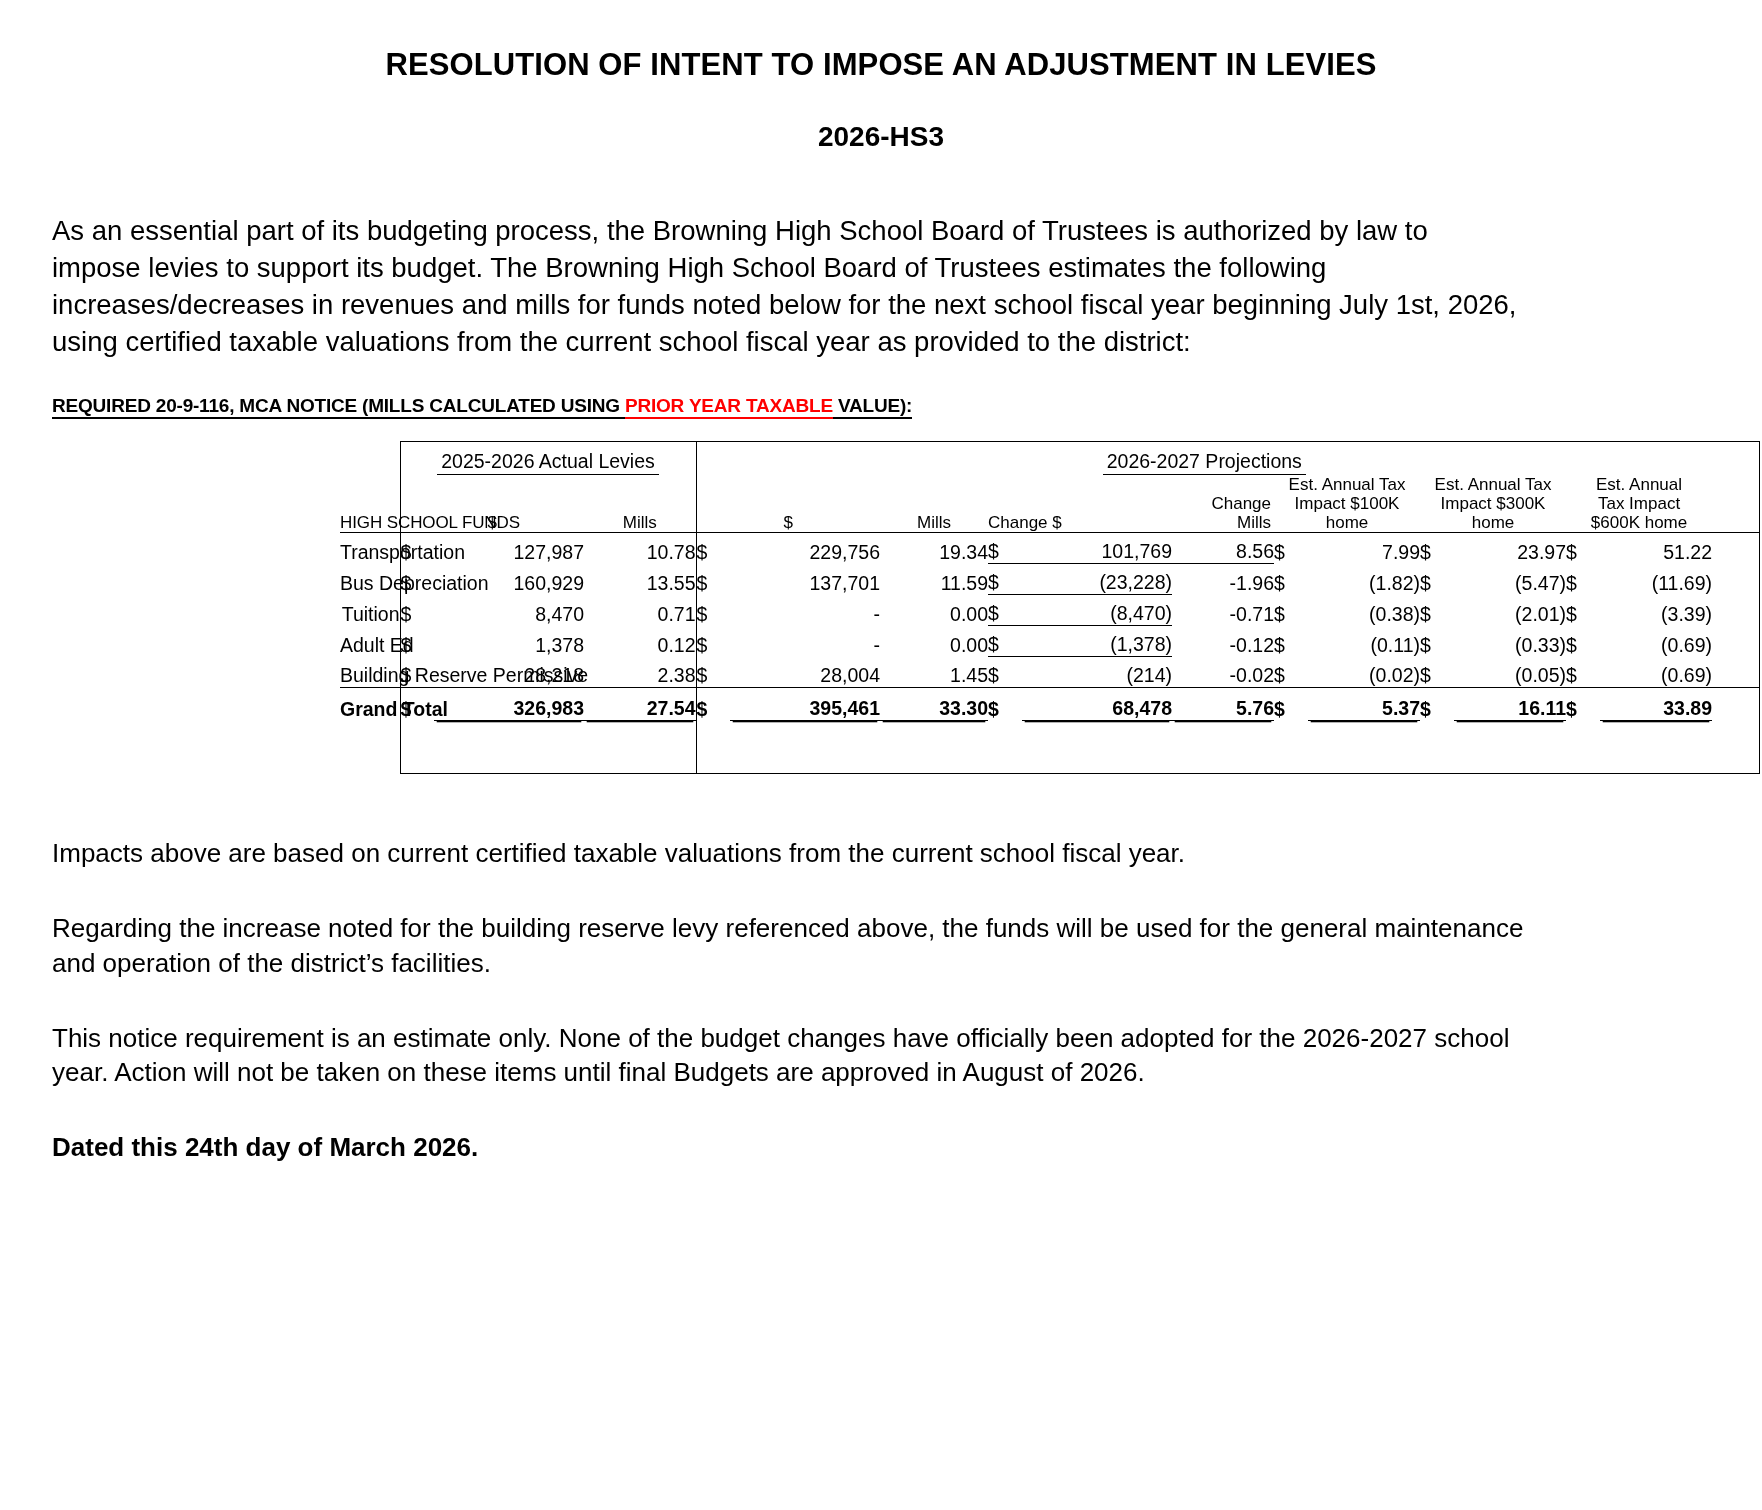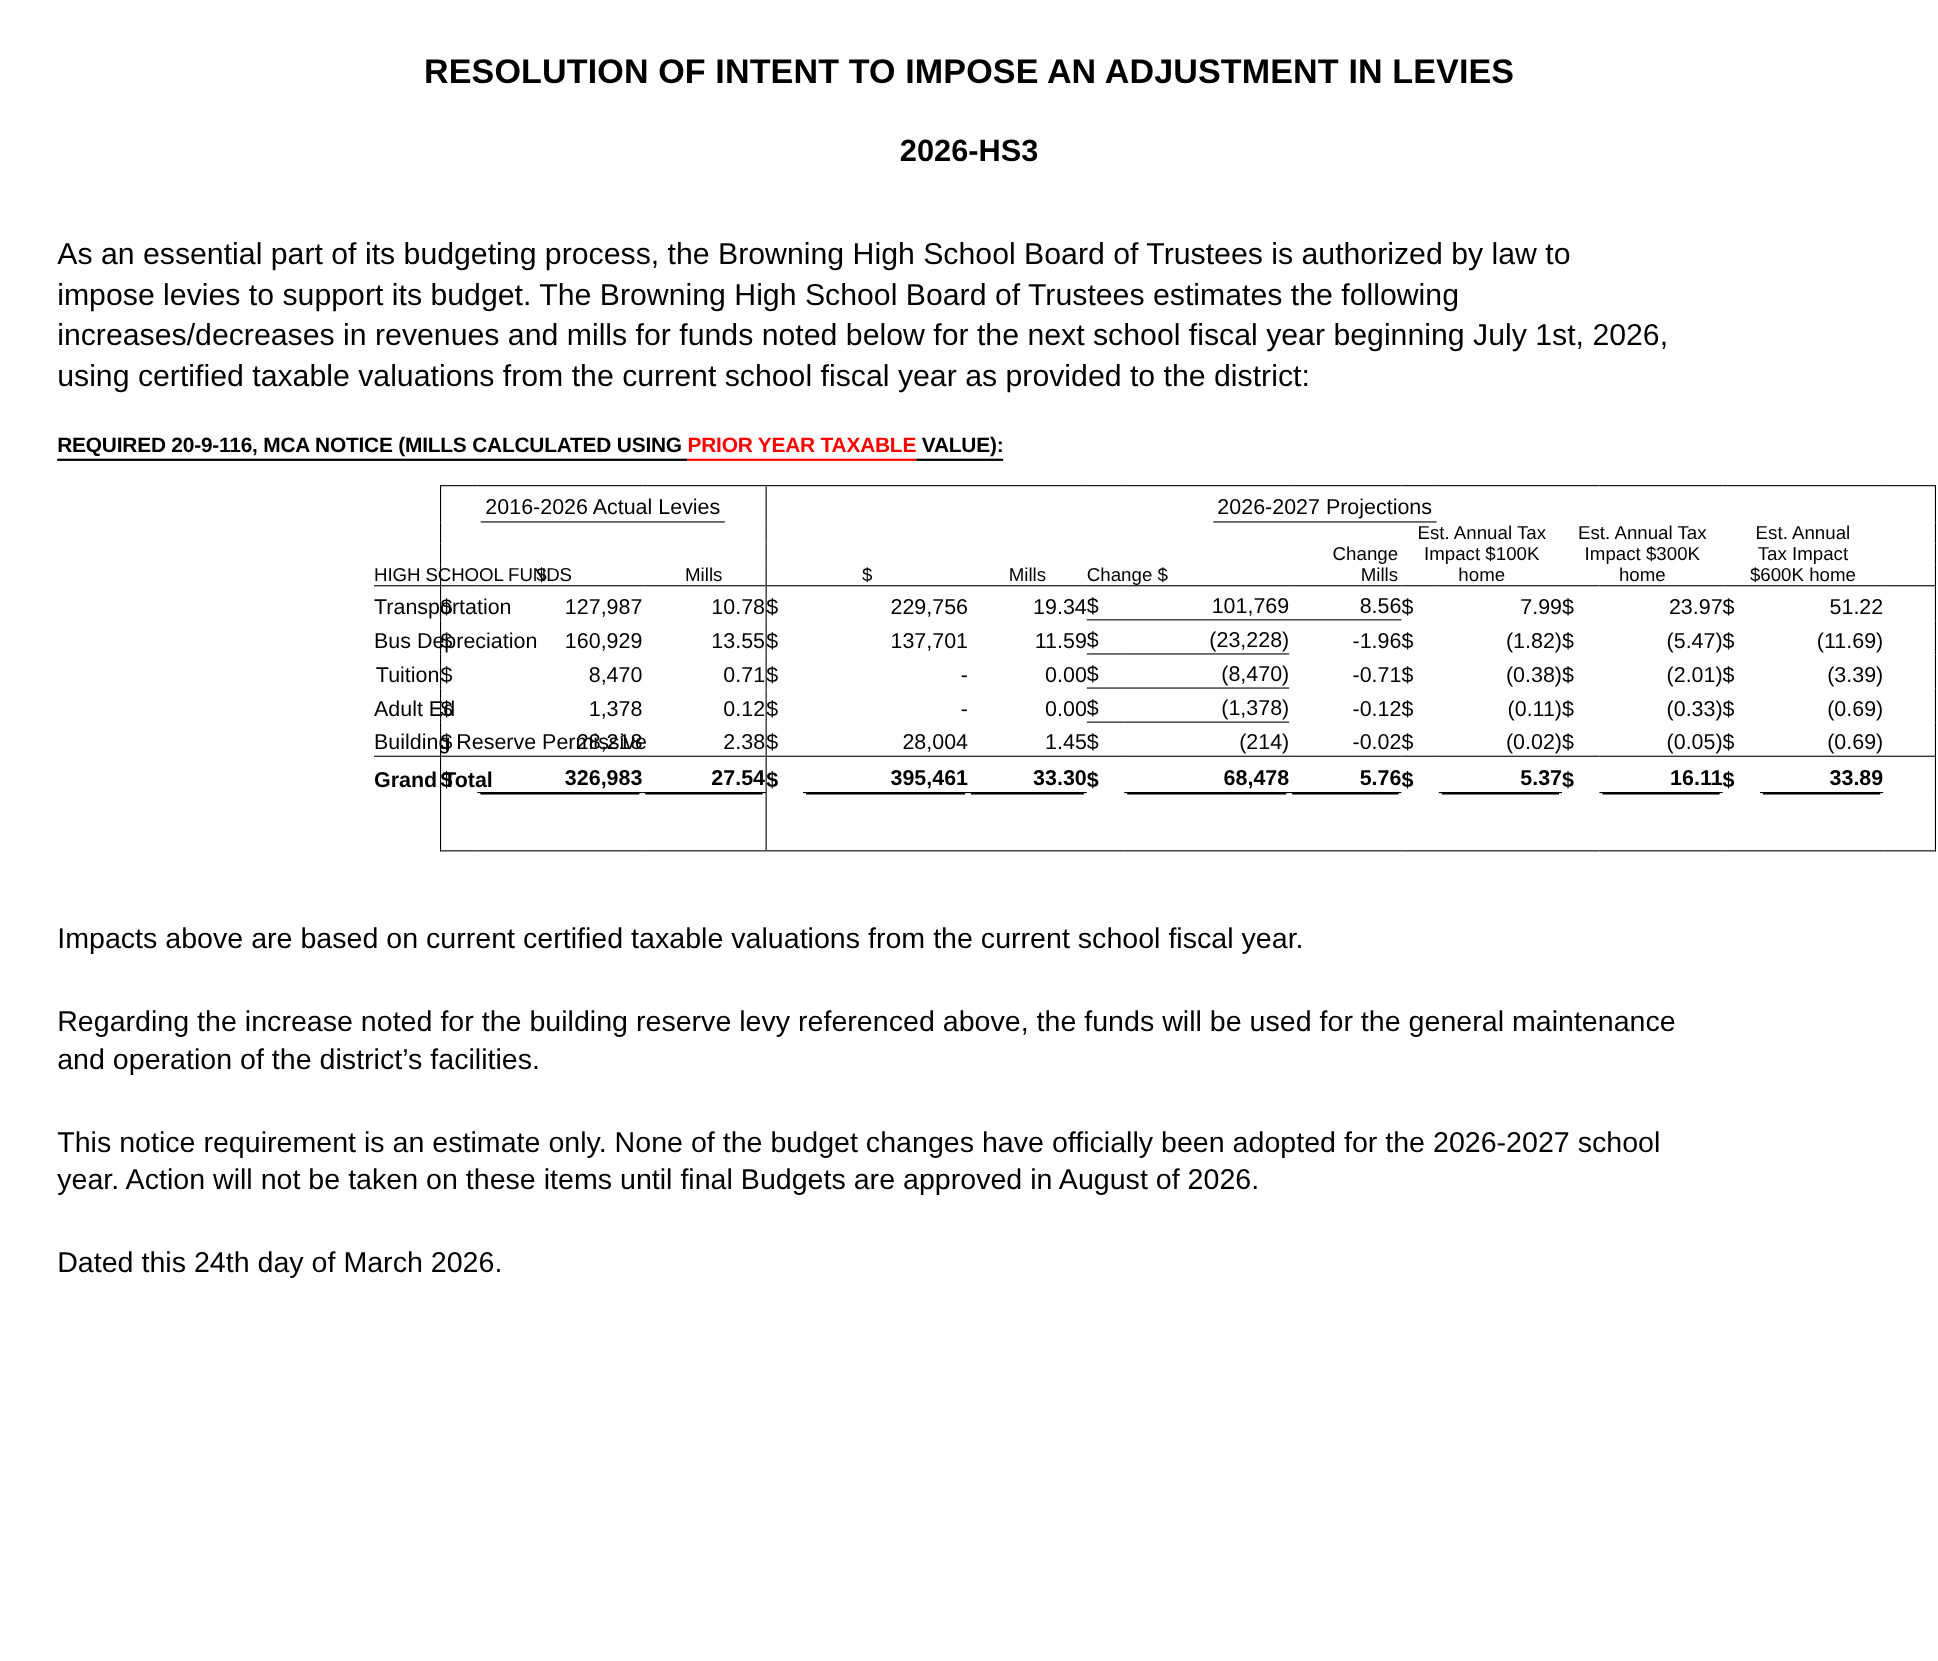--- a/index.html
+++ b/index.html
@@ -157,21 +157,21 @@
   
   .closing {
     margin-top: 0;
     font-size: 26px;
     line-height: 1.34;
     max-width: 1480px;
   }
   .p1 { margin-top: 62px; }
   .p2 { margin-top: 40px; }
   .p3 { margin-top: 40px; }
-  .p4 { margin-top: 40px; }
+  .p4 { margin-top: 40px; font-weight: bold; }
 </style>
 </head>
 <body>
 
 <div class="page">
 
   <div class="title-block">
     <div class="doc-title">RESOLUTION OF INTENT TO IMPOSE AN ADJUSTMENT IN LEVIES</div>
     <div class="doc-subtitle">2026-HS3</div>
   </div>
@@ -202,21 +202,21 @@
           <col style="width:34px">
             <col style="width:112px">
           <col style="width:34px">
             <col style="width:112px">
         </colgroup>
 
         <tbody>
             <tr class="grp-head">
           <td></td>
           <td class="bl bt" colspan="3">
-            <span class="grp-label">2016-2026 Actual Levies</span>
+            <span class="grp-label">2025-2026 Actual Levies</span>
           </td>
           <td class="bl bt" colspan="12">
             <span class="grp-label">2026-2027 Projections</span>
           </td>
           <td class="br bt"></td>
         </tr>
 
         <tr class="colhead">
           <td></td>
           <td class="bl" colspan="3"></td>

